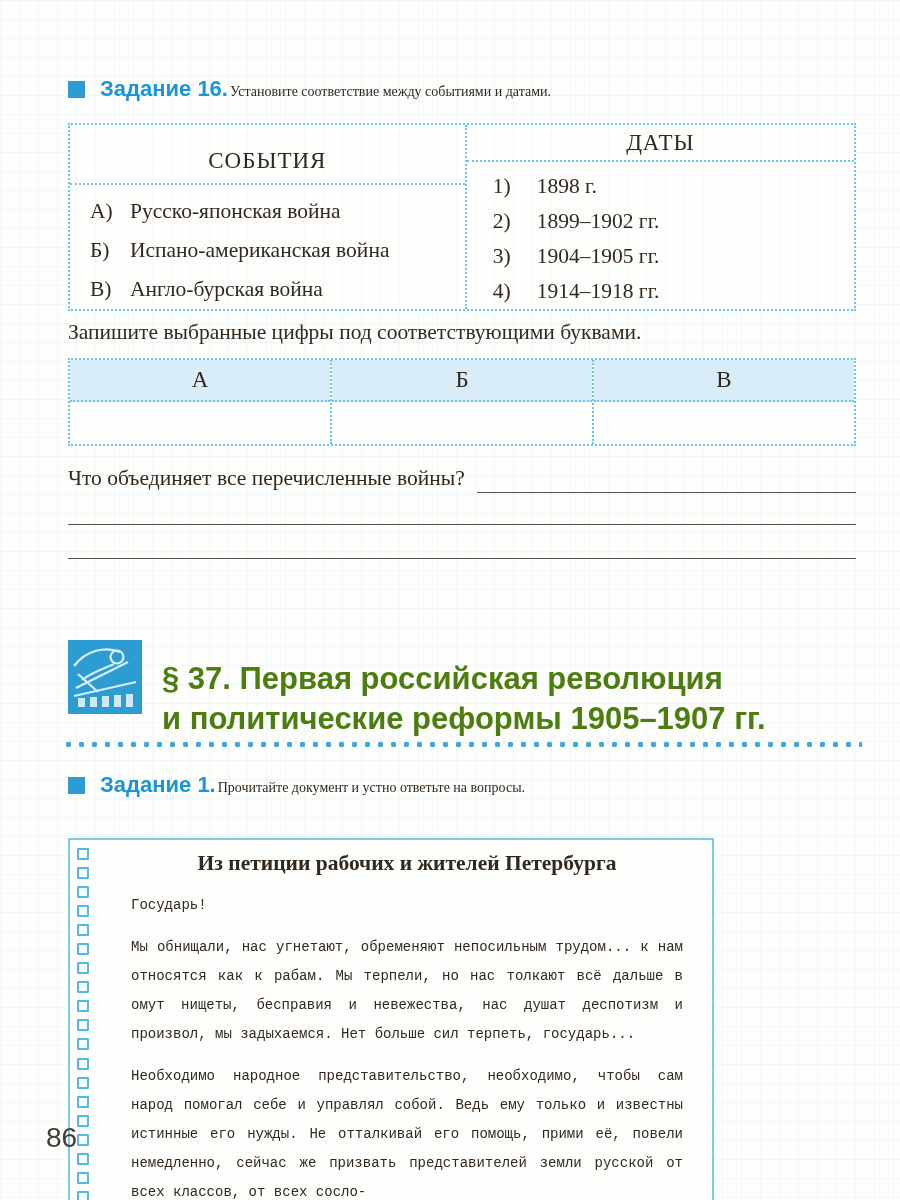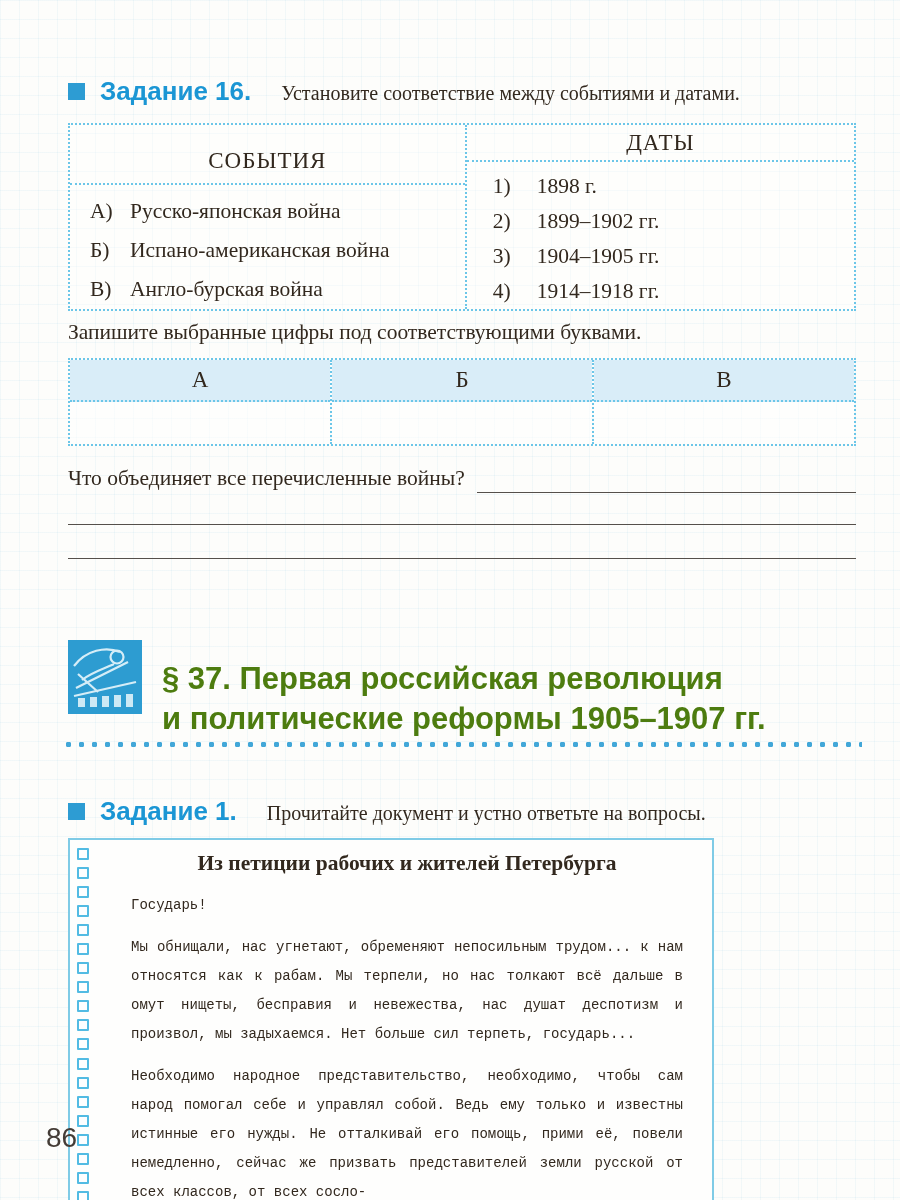--- a/index.html
+++ b/index.html
@@ -11,22 +11,22 @@
     position:absolute;inset:0;pointer-events:none;
     background-image:
       linear-gradient(rgba(130,195,225,.09) 1px, transparent 1px),
       linear-gradient(90deg, rgba(130,195,225,.09) 1px, transparent 1px);
     background-size:19px 19px;
   }
   .sans{font-family:"Liberation Sans","DejaVu Sans",sans-serif;}
   
   .task-heading{position:absolute;left:68px;width:788px;display:flex;align-items:baseline;}
   .bullet{width:17px;height:17px;background:#2d9cd3;display:inline-block;flex:0 0 17px;align-self:center;margin-right:15px;}
-  .task-label{color:#1b96d4;font-weight:bold;font-size:26px;margin-right:30px;white-space:nowrap;}
-  .task-instr{font-size:20px;}
+  .task-label{color:#1b96d4;font-weight:bold;font-size:22px;margin-right:2px;white-space:nowrap;}
+  .task-instr{font-size:14px;}
   
   .match-table{position:absolute;left:68px;top:123px;width:788px;height:188px;border:2px dotted #6cc6e8;display:flex;box-sizing:border-box;background:rgba(255,255,255,.35);}
   .mt-col{box-sizing:border-box;display:flex;flex-direction:column;}
   .mt-left{width:50.6%;border-right:2px dotted #6cc6e8;justify-content:flex-end;}
   .mt-right{width:49.4%;}
   .mt-head{height:44px;border-bottom:2px dotted #6cc6e8;display:flex;align-items:center;justify-content:center;font-size:23px;letter-spacing:1px;}
   .mt-body{padding:7px 0 0 20px;}
   .mt-item{height:39px;display:flex;align-items:center;font-size:21.5px;}
   .mt-right .mt-item{height:35px;}
   .mt-letter{width:40px;flex:0 0 40px;}
@@ -162,21 +162,21 @@
       </g>
     </svg>
     <div class="section-title sans">
       <div>§ 37. Первая российская революция</div>
       <div>и политические реформы 1905–1907 гг.</div>
     </div>
   </div>
 
   <div class="dots-separator"></div>
 
-  <div class="task-heading" style="top:796px;">
+  <div class="task-heading" style="top:772px;">
     <span class="bullet"></span>
     <span class="task-label sans">Задание 1.</span>
     <span class="task-instr">Прочитайте документ и устно ответьте на вопросы.</span>
   </div>
 
   <div class="doc-box">
     <div class="doc-strip">
         <div class="sq"></div>
         <div class="sq"></div>
         <div class="sq"></div>

